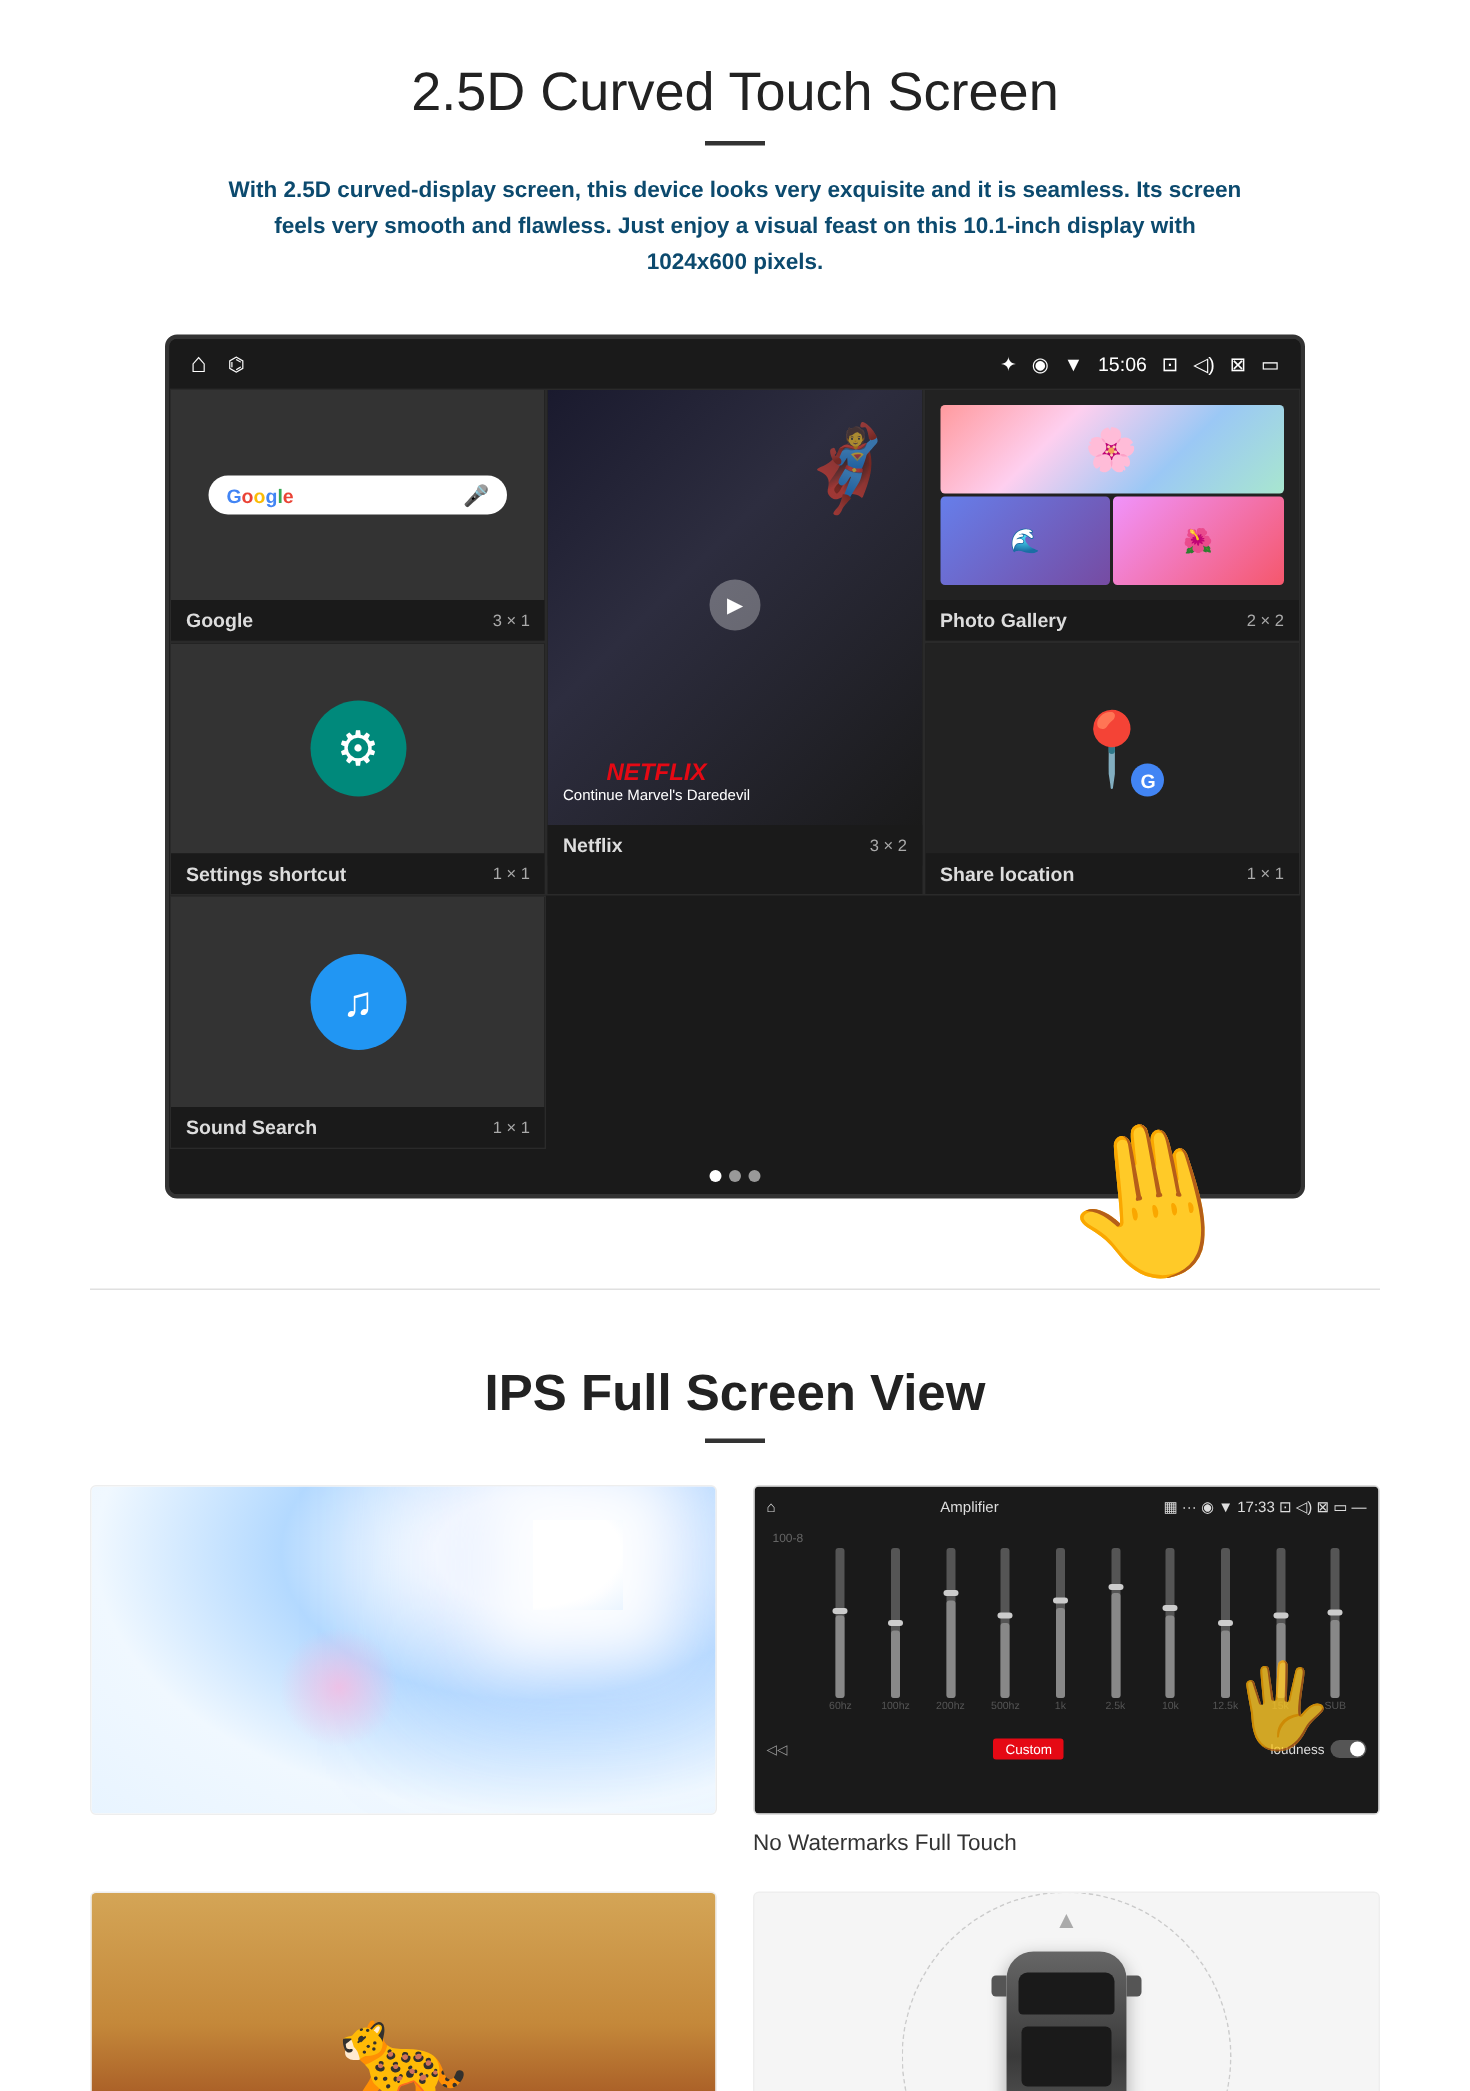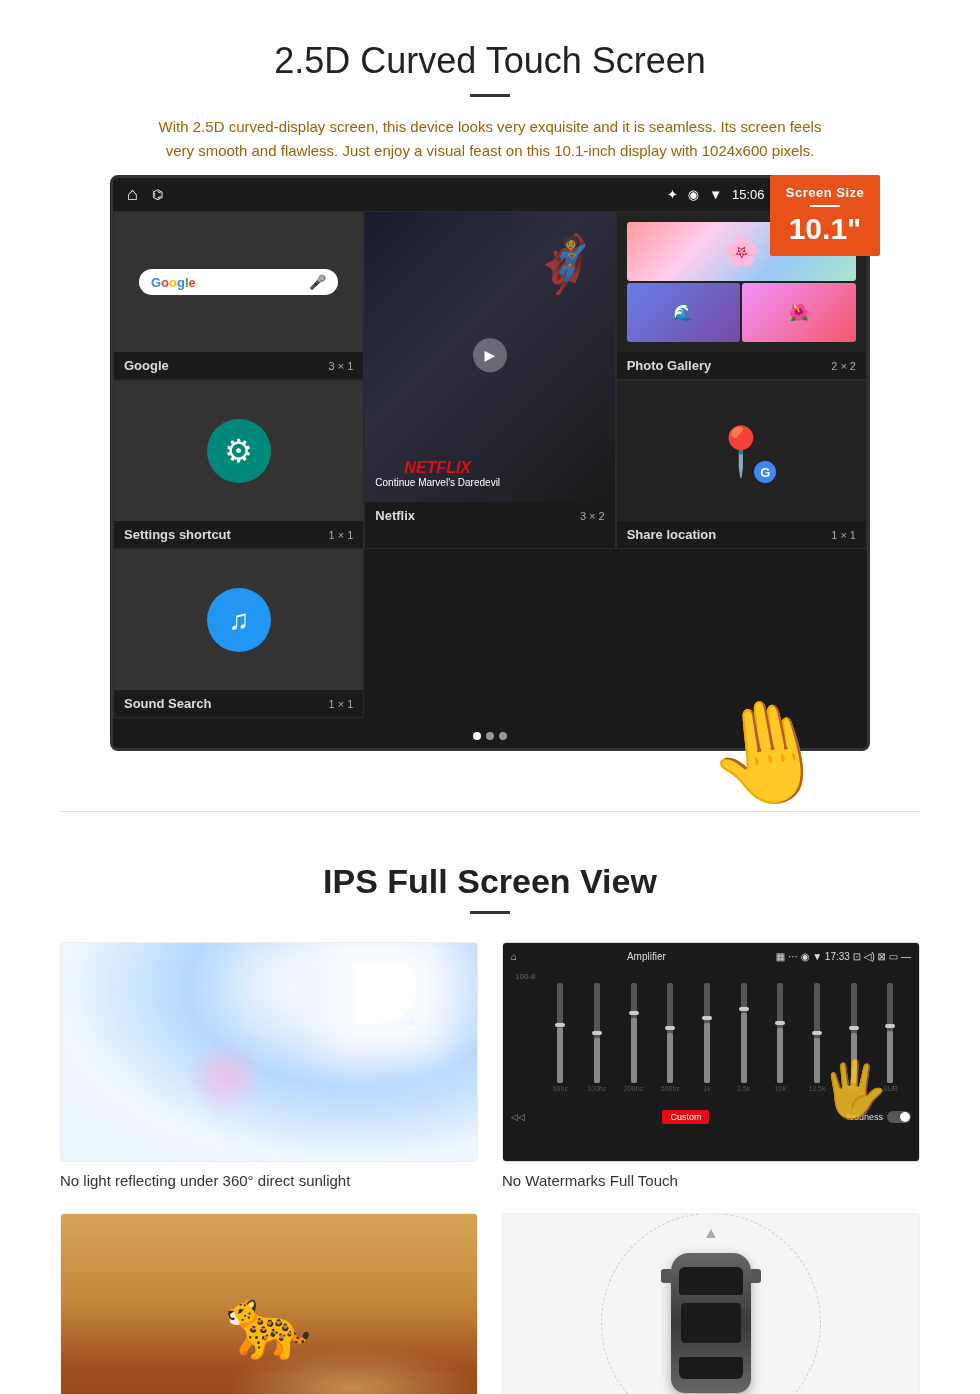--- a/index.html
+++ b/index.html
@@ -21,24 +21,25 @@
       margin-bottom: 12px;
     }
     .section1 .underline-bar {
       width: 40px;
       height: 3px;
       background: #333;
       margin: 0 auto 18px;
     }
     .section1 p {
       font-size: 15px;
-      color: #a16207;
+      color: #0c4a6e;
       line-height: 1.6;
       max-width: 680px;
-      margin: 0 auto 12px;
+      margin: 0 auto 36px;
+      font-weight: bold;
     }
 
     
     .device-wrapper {
       position: relative;
       width: 760px;
       margin: 0 auto;
     }
     .screen-size-badge {
       position: absolute;
@@ -449,25 +450,20 @@
 </head>
 <body>
 
 <div class="section1">
   <h1>2.5D Curved Touch Screen</h1>
   <div class="underline-bar"></div>
   <p>With 2.5D curved-display screen, this device looks very exquisite and it is seamless. Its screen feels very smooth and flawless. Just enjoy a visual feast on this 10.1-inch display with 1024x600 pixels.</p>
 
   <div class="device-wrapper">
 
-    <div class="screen-size-badge">
-      <div class="badge-label">Screen Size</div>
-      <div class="badge-divider"></div>
-      <div class="badge-size">10.1"</div>
-    </div>
 
     <div class="device-frame">
 
       <div class="device-status-bar">
         <div class="status-left">
           <span class="home-icon">⌂</span>
           <span>⌬</span>
         </div>
         <div class="status-right">
           <span>✦</span>
@@ -597,21 +593,20 @@
 
   <div class="feature-grid">
 
     <div class="feature-item">
       <div class="feature-image">
         <div class="img-sunlight">
           <div class="sunlight-rays"></div>
           <div class="sunlight-pink"></div>
         </div>
       </div>
-      <p class="feature-caption">No light reflecting under 360° direct sunlight</p>
     </div>
 
     <div class="feature-item">
       <div class="feature-image" style="border: 1px solid #ddd; background:#1a1a1a;">
         <div class="img-amplifier">
 
           <div class="amp-header">
             <span>⌂</span>
             <span>Amplifier</span>
             <span>▦ ··· ◉ ▼ 17:33 ⊡ ◁) ⊠ ▭ —</span>

